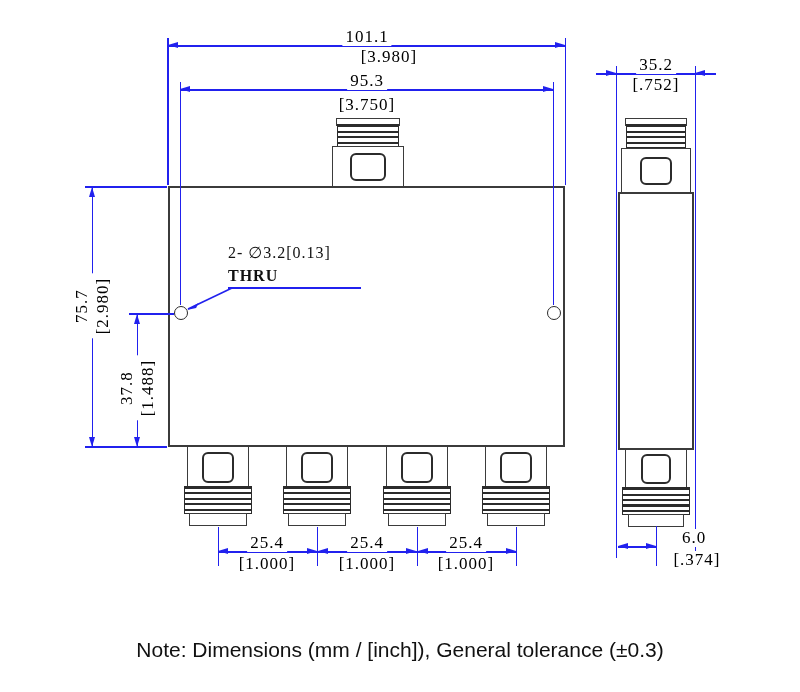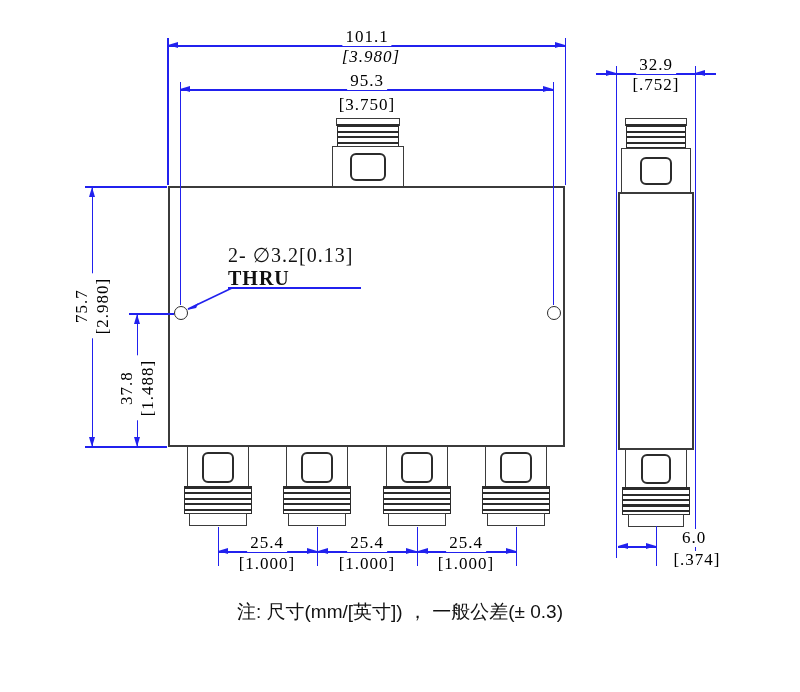--- a/index.html
+++ b/index.html
@@ -30,21 +30,21 @@
   
   .dt{
     position:absolute;font-size:17px;line-height:1.05;color:#000;white-space:nowrap;
     transform:translateX(-50%);background:#fff;padding:0 3px;letter-spacing:1px;
   }
   .dtv{
     position:absolute;font-size:17px;line-height:1.25;color:#000;white-space:nowrap;text-align:center;
     background:#fff;padding:2px 4px;letter-spacing:1px;
   }
   .callout{
-    position:absolute;font-size:20px;line-height:1.2;color:#111;white-space:nowrap;letter-spacing:1px;
+    position:absolute;font-size:16px;line-height:1.2;color:#111;white-space:nowrap;letter-spacing:1px;
   }
   .note-zh{
     position:absolute;left:0;width:800px;text-align:center;top:599px;
     font-family:"Liberation Sans","DejaVu Sans",sans-serif;font-size:19px;color:#111;
   }
   .note-en{
     position:absolute;left:0;width:800px;text-align:center;top:638px;
     font-family:"Liberation Sans","DejaVu Sans",sans-serif;font-size:21px;color:#111;
   }
   svg.overlay{position:absolute;left:0;top:0;pointer-events:none;}
@@ -95,36 +95,36 @@
   <div class="ol thin" style="left:628px;top:514px;width:56px;height:13px;"></div>
 
   <div class="ol" style="left:618px;top:192px;width:76px;height:258px;"></div>
 
   <div class="dl" style="left:167px;top:38px;width:1.5px;height:147px;"></div>
   <div class="dl" style="left:564.5px;top:38px;width:1.5px;height:147px;"></div>
   <div class="dl" style="left:168px;top:45px;width:397px;height:1.5px;"></div>
   <div class="arr l" style="left:168px;top:42.25px;"></div>
   <div class="arr r" style="left:555px;top:42.25px;"></div>
   <div class="dt" style="left:367px;top:28px;">101.1</div>
-  <div class="dt" style="left:371px;top:48px;font-style:italic;">[3.980]</div>
+  <div class="dt" style="left:389px;top:48px;">[3.980]</div>
 
   <div class="dl" style="left:179.5px;top:82px;width:1.5px;height:223px;"></div>
   <div class="dl" style="left:552.5px;top:82px;width:1.5px;height:223px;"></div>
   <div class="dl" style="left:180px;top:89px;width:373px;height:1.5px;"></div>
   <div class="arr l" style="left:180px;top:86.25px;"></div>
   <div class="arr r" style="left:543px;top:86.25px;"></div>
   <div class="dt" style="left:367px;top:72px;">95.3</div>
   <div class="dt" style="left:367px;top:96px;">[3.750]</div>
 
   <div class="dl" style="left:615.5px;top:66px;width:1.5px;height:492px;"></div>
   <div class="dl" style="left:694.5px;top:66px;width:1.5px;height:492px;"></div>
   <div class="dl" style="left:596px;top:73px;width:120px;height:1.5px;"></div>
   <div class="arr r" style="left:606px;top:70.25px;"></div>
   <div class="arr l" style="left:695px;top:70.25px;"></div>
-  <div class="dt" style="left:656px;top:56px;">32.9</div>
+  <div class="dt" style="left:656px;top:56px;">35.2</div>
   <div class="dt" style="left:656px;top:76px;">[.752]</div>
 
   <div class="dl" style="left:85px;top:186px;width:82px;height:1.5px;"></div>
   <div class="dl" style="left:85px;top:446px;width:82px;height:1.5px;"></div>
   <div class="dl" style="left:91.5px;top:187px;width:1.5px;height:260px;"></div>
   <div class="arr u" style="left:88.75px;top:187px;"></div>
   <div class="arr d" style="left:88.75px;top:437px;"></div>
   <div class="dtv" style="left:92px;top:306px;transform:translate(-50%,-50%) rotate(-90deg);">
     <div>75.7</div>
     <div>[2.980]</div>
@@ -165,15 +165,15 @@
   <div class="dt" style="left:697px;top:551px;">[.374]</div>
 
   <div class="callout" style="left:228px;top:243px;">2- ∅3.2[0.13]</div>
   <div class="callout" style="left:228px;top:266px;font-weight:bold;">THRU</div>
   <div class="dl" style="left:228px;top:287px;width:133px;height:1.5px;"></div>
   <svg class="overlay" width="800" height="692" viewBox="0 0 800 692">
     <line x1="232" y1="288" x2="188" y2="309" stroke="#2121ee" stroke-width="1.6"></line>
     <polygon points="187,310 198.5,302.9 196.1,307.9" fill="#2121ee"></polygon>
   </svg>
 
-  <div class="note-zh">注: 尺寸(mm/[英寸]) ， 一般公差(± 0.3)</div>
+  <div class="note-en">Note: Dimensions (mm / [inch]), General tolerance (±0.3)</div>
 
 </div>
 
 </body></html>

